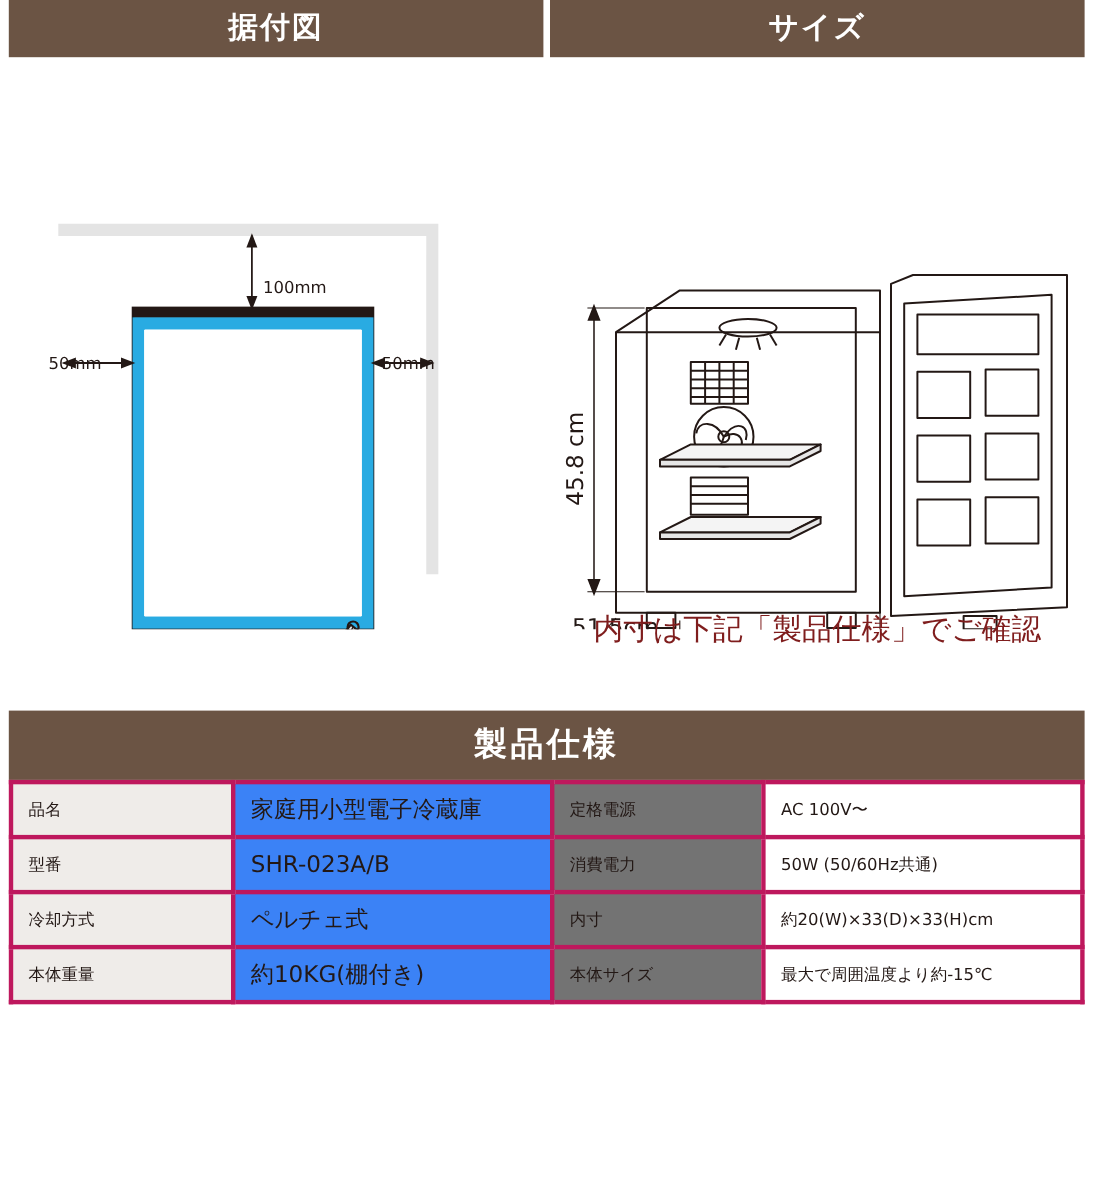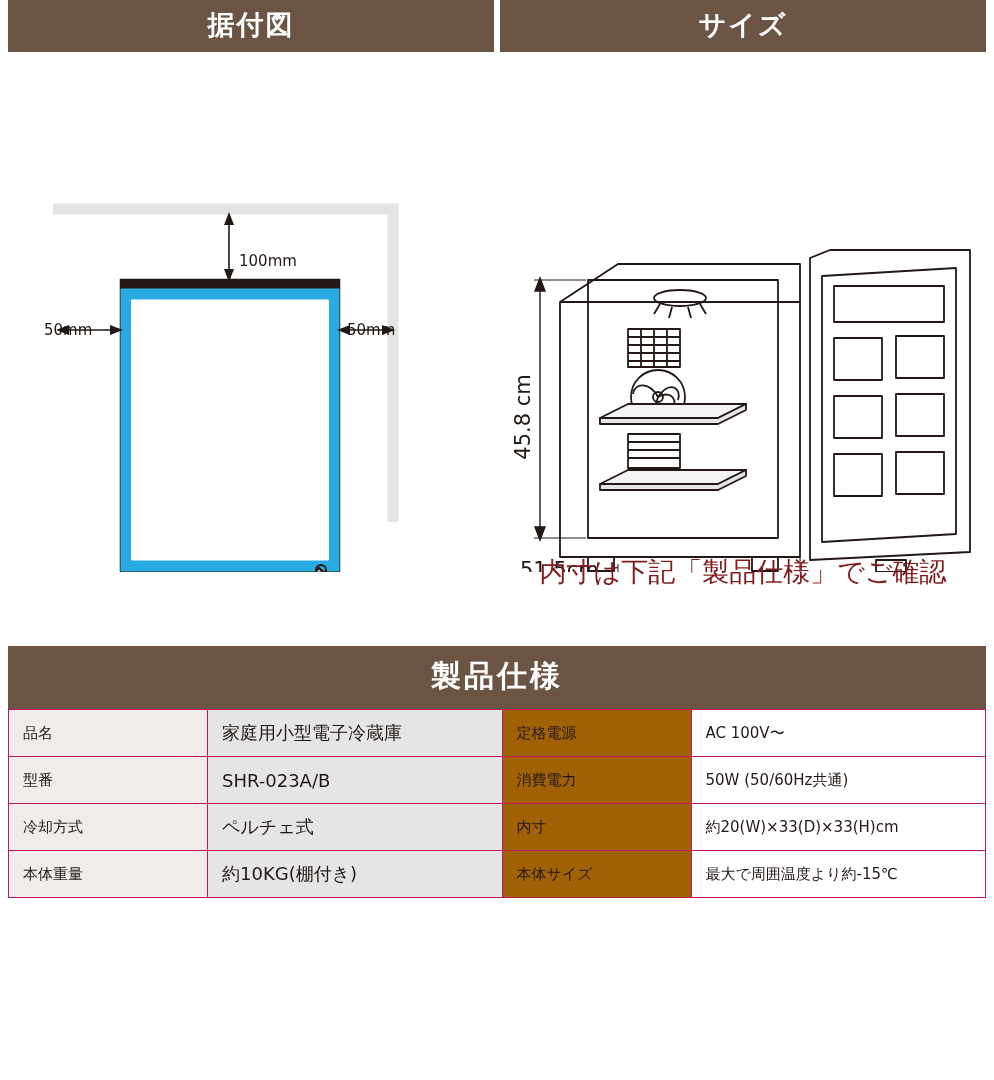--- a/index.html
+++ b/index.html
@@ -88,38 +88,38 @@
     font-family: "DejaVu Sans", sans-serif;
   }
   table.spec {
     width: 100%;
     border-collapse: collapse;
     table-layout: fixed;
     font-size: 15px;
     font-family: "DejaVu Sans", sans-serif;
   }
   table.spec td {
-    border: 1px solid #be185d;
+    border: 4px solid #be185d;
     height: 46px;
     padding: 0 14px;
     vertical-align: middle;
     color: #231815;
     white-space: nowrap;
     overflow: hidden;
   }
   td.lbl {
     background: #efece9;
     width: 170px;
     font-size: 15px;
   }
   td.val {
-    background: #e5e5e5;
-    font-size: 18px;
-  }
-  td.lbl2 { background: #a16207; width: 160px; }
+    background: #3b82f6;
+    font-size: 21px;
+  }
+  td.lbl2 { background: #737373; width: 160px; }
   td.val2 { background: #ffffff; }
 </style>
 </head>
 <body>
 
 <div class="page">
 
 
   <div class="panels">
 

